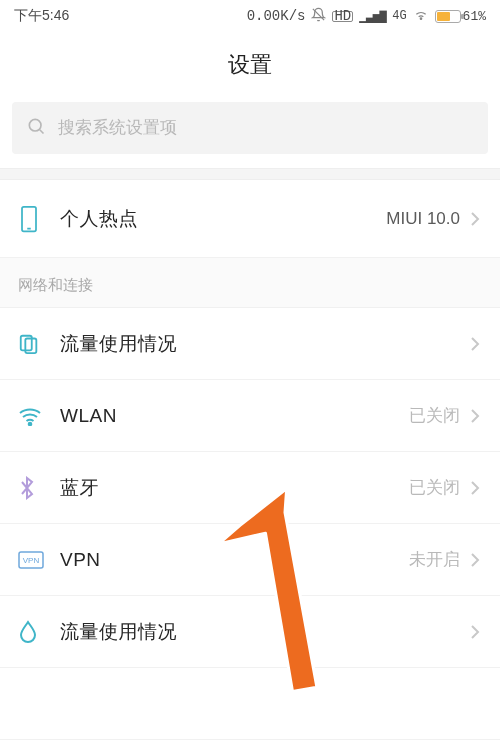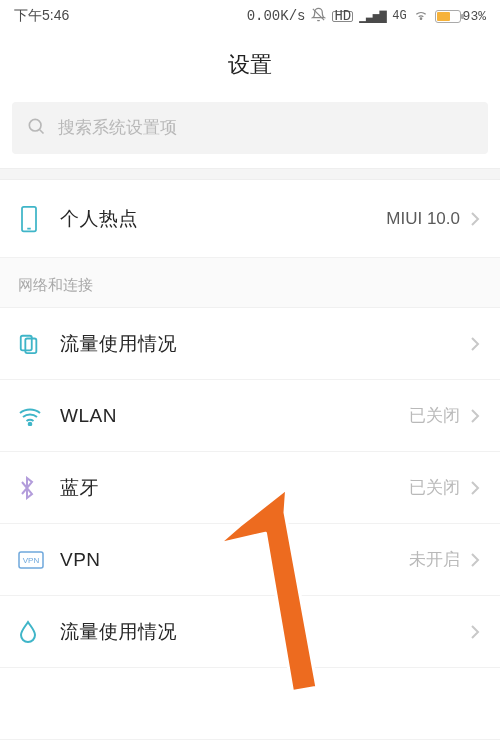--- a/index.html
+++ b/index.html
@@ -53,21 +53,21 @@
       <svg width="16" height="16" viewBox="0 0 24 24" fill="none" stroke="#888" stroke-width="2">
             <path d="M5 12.5a11 11 0 0114 0"></path>
             <path d="M8.5 16a6 6 0 017 0"></path>
             <circle cx="12" cy="19" r="1" fill="#888"></circle>
           </svg>
     </span>
     <span class="batt">
       <span class="batt-shell">
             <span class="batt-fill"></span>
           </span>
-      <span style="font-size:13px;">93%</span>
+      <span style="font-size:13px;">61%</span>
     </span>
   </div>
 </div>
 
 <div class="header">设置</div>
 
 <div class="searchwrap">
   <div class="searchbox">
     <span>
       <svg width="20" height="20" viewBox="0 0 24 24" fill="none" stroke="#b8b8b8" stroke-width="2">

